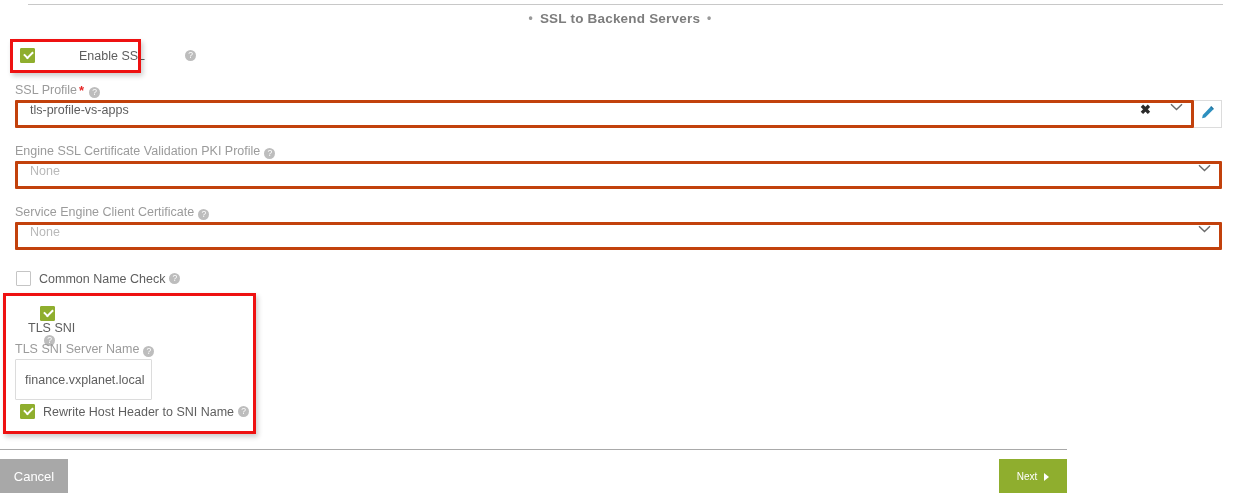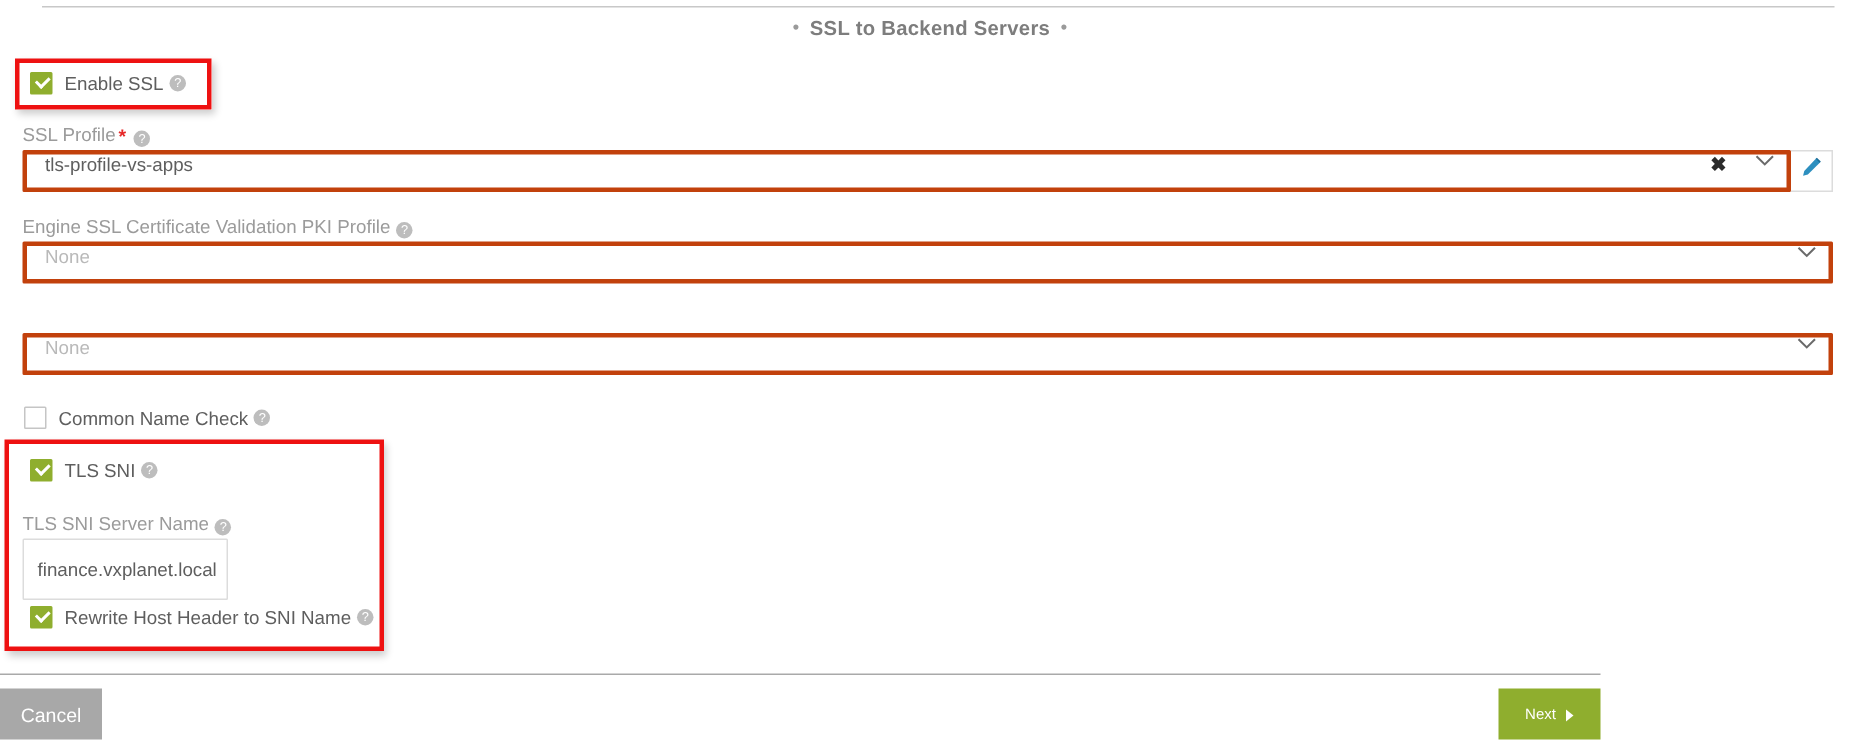--- a/index.html
+++ b/index.html
@@ -248,21 +248,21 @@
 <body>
 
 <div class="top-rule"></div>
 
 <div class="section-header">
   <span class="bullet">•</span><span>SSL to Backend Servers</span><span class="bullet">•</span>
 </div>
 
 <div class="form-area">
 
-  <div class="cb-row" style="left:20px; top:48px;">
+  <div class="cb-row" style="left:20px; top:48px;gap:36px;">
     <span class="cb-box checked"></span>
     <span class="cb-label">Enable SSL</span>
     <span class="help-icon">?</span>
   </div>
 
   <div class="field-label" style="position:absolute; left:15px; top:83px;">
     <span>SSL Profile</span><span class="req">*</span><span class="help-icon">?</span>
   </div>
   <div class="input-wrap" style="left:15px; top:100px; width:1179px; height:28px;">
     <span class="input-val">tls-profile-vs-apps</span>
@@ -287,36 +287,39 @@
   </div>
   <div class="input-wrap" style="left:15px; top:161px; width:1207px; height:28px;">
     <span class="input-val placeholder">None</span>
     <span class="chev">
       <svg width="13" height="8" viewBox="0 0 13 8">
           <path d="M1 1.2 L6.5 6.6 L12 1.2" fill="none" stroke="#6b6b6b" stroke-width="1.4"></path>
         </svg>
     </span>
   </div>
 
+  <div class="field-label" style="position:absolute; left:15px; top:205px;">
+    <span>Service Engine Client Certificate</span><span class="help-icon">?</span>
+  </div>
   <div class="input-wrap" style="left:15px; top:222px; width:1207px; height:28px;">
     <span class="input-val placeholder">None</span>
     <span class="chev">
       <svg width="13" height="8" viewBox="0 0 13 8">
           <path d="M1 1.2 L6.5 6.6 L12 1.2" fill="none" stroke="#6b6b6b" stroke-width="1.4"></path>
         </svg>
     </span>
   </div>
 
   <div class="cb-row" style="left:16px; top:271px;">
     <span class="cb-box"></span>
     <span class="cb-label">Common Name Check</span>
     <span class="help-icon">?</span>
   </div>
 
-  <div class="cb-row" style="left:20px; top:306px;">
+  <div class="cb-row" style="left:20px; top:306px;flex-direction:column;">
     <span class="cb-box checked"></span>
     <span class="cb-label">TLS SNI</span>
     <span class="help-icon">?</span>
   </div>
 
   <div class="field-label" style="position:absolute; left:15px; top:342px;">
     <span>TLS SNI Server Name</span><span class="help-icon">?</span>
   </div>
   <div class="sni-input" style="left:15px; top:359px; width:137px; height:41px;">
     <span class="input-val">finance.vxplanet.local</span>

